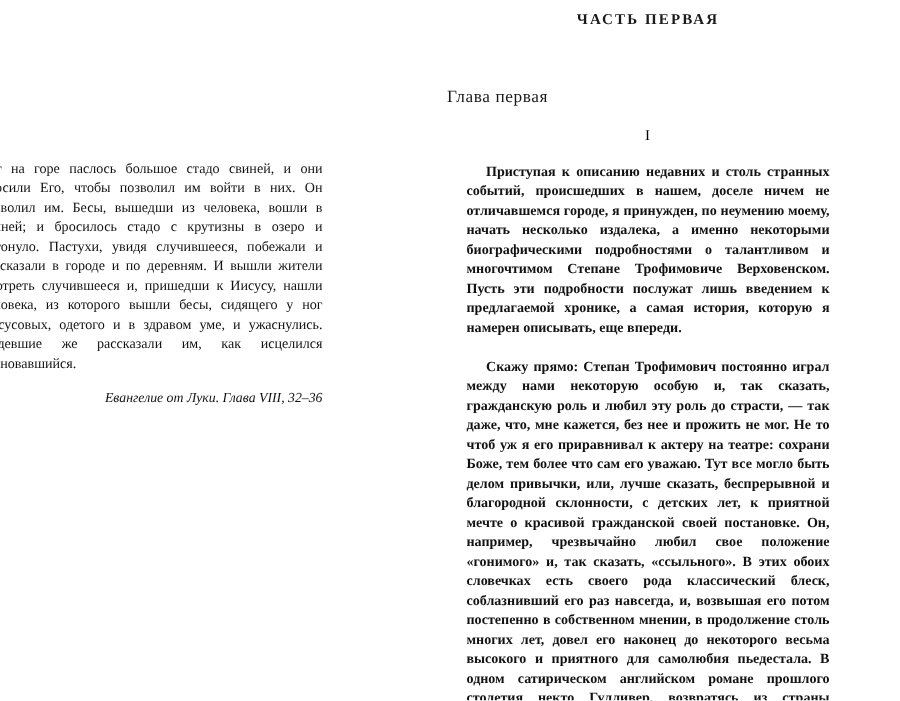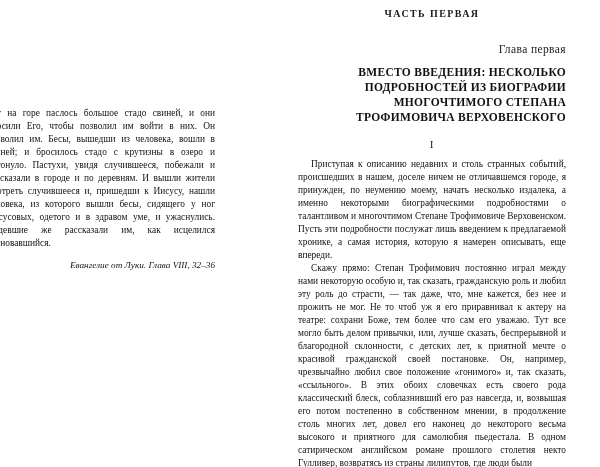--- a/index.html
+++ b/index.html
@@ -27,22 +27,22 @@
   .part-title {
     text-align: center;
     font-size: 10px;
     font-weight: bold;
     letter-spacing: 1.4px;
     margin-top: 8px;
     margin-bottom: 0;
     color: #1a1a1a;
   }
   .chapter-block {
-    margin-top: 24px;
-    text-align: right;
+    margin-top: 40px;
+    text-align: left;
   }
   .chapter-label {
     font-size: 11.5px;
     letter-spacing: 0.4px;
     margin-bottom: 4px;
     color: #1a1a1a;
   }
   .chapter-title {
     font-size: 11.5px;
     font-weight: bold;
@@ -56,24 +56,25 @@
     font-size: 10px;
     margin-top: 14px;
     margin-bottom: 8px;
     letter-spacing: 0.5px;
   }
   .body-p {
     font-size: 9.4px;
     line-height: 13.0px;
     text-align: justify;
     text-indent: 13px;
-    margin: 0;
+    margin: 13px;
     hyphens: auto;
     -webkit-hyphens: auto;
     color: #121212;
+    font-weight: bold;
   }
   .body-p + .body-p {
     margin-top: 0;
   }
 
   
   .epigraph-col {
     position: absolute;
     left: -13px;
     top: 107px;
@@ -106,21 +107,20 @@
     <p class="epigraph-text">Тут на горе паслось большое стадо свиней, и они просили Его, чтобы позволил им войти в них. Он позволил им. Бесы, вышедши из человека, вошли в свиней; и бросилось стадо с крутизны в озеро и потонуло. Пастухи, увидя случившееся, побежали и рассказали в городе и по деревням. И вышли жители смотреть случившееся и, пришедши к Иисусу, нашли человека, из которого вышли бесы, сидящего у ног Иисусовых, одетого и в здравом уме, и ужаснулись. Видевшие же рассказали им, как исцелился бесновавшийся.</p>
     <p class="epigraph-source">Евангелие от Луки. Глава VIII, 32–36</p>
   </div>
 
   <div class="main-col">
 
     <h1 class="part-title">ЧАСТЬ ПЕРВАЯ</h1>
 
     <div class="chapter-block">
       <div class="chapter-label">Глава первая</div>
-      <h2 class="chapter-title">ВМЕСТО ВВЕДЕНИЯ: НЕСКОЛЬКО ПОДРОБНОСТЕЙ ИЗ БИОГРАФИИ МНОГОЧТИМОГО СТЕПАНА ТРОФИМОВИЧА ВЕРХОВЕНСКОГО</h2>
     </div>
 
     <div class="section-number">I</div>
 
     <p class="body-p">Приступая к описанию недавних и столь странных событий, происшедших в нашем, доселе ничем не отличавшемся городе, я принужден, по неумению моему, начать несколько издалека, а именно некоторыми биографическими подробностями о талантливом и многочтимом Степане Трофимовиче Верховенском. Пусть эти подробности послужат лишь введением к предлагаемой хронике, а самая история, которую я намерен описывать, еще впереди.</p>
     <p class="body-p">Скажу прямо: Степан Трофимович постоянно играл между нами некоторую особую и, так сказать, гражданскую роль и любил эту роль до страсти, — так даже, что, мне кажется, без нее и прожить не мог. Не то чтоб уж я его приравнивал к актеру на театре: сохрани Боже, тем более что сам его уважаю. Тут все могло быть делом привычки, или, лучше сказать, беспрерывной и благородной склонности, с детских лет, к приятной мечте о красивой гражданской своей постановке. Он, например, чрезвычайно любил свое положение «гонимого» и, так сказать, «ссыльного». В этих обоих словечках есть своего рода классический блеск, соблазнивший его раз навсегда, и, возвышая его потом постепенно в собственном мнении, в продолжение столь многих лет, довел его наконец до некоторого весьма высокого и приятного для самолюбия пьедестала. В одном сатирическом английском романе прошлого столетия некто Гулливер, возвратясь из страны лилипутов, где люди были</p>
   </div>
 
 </div>
 

